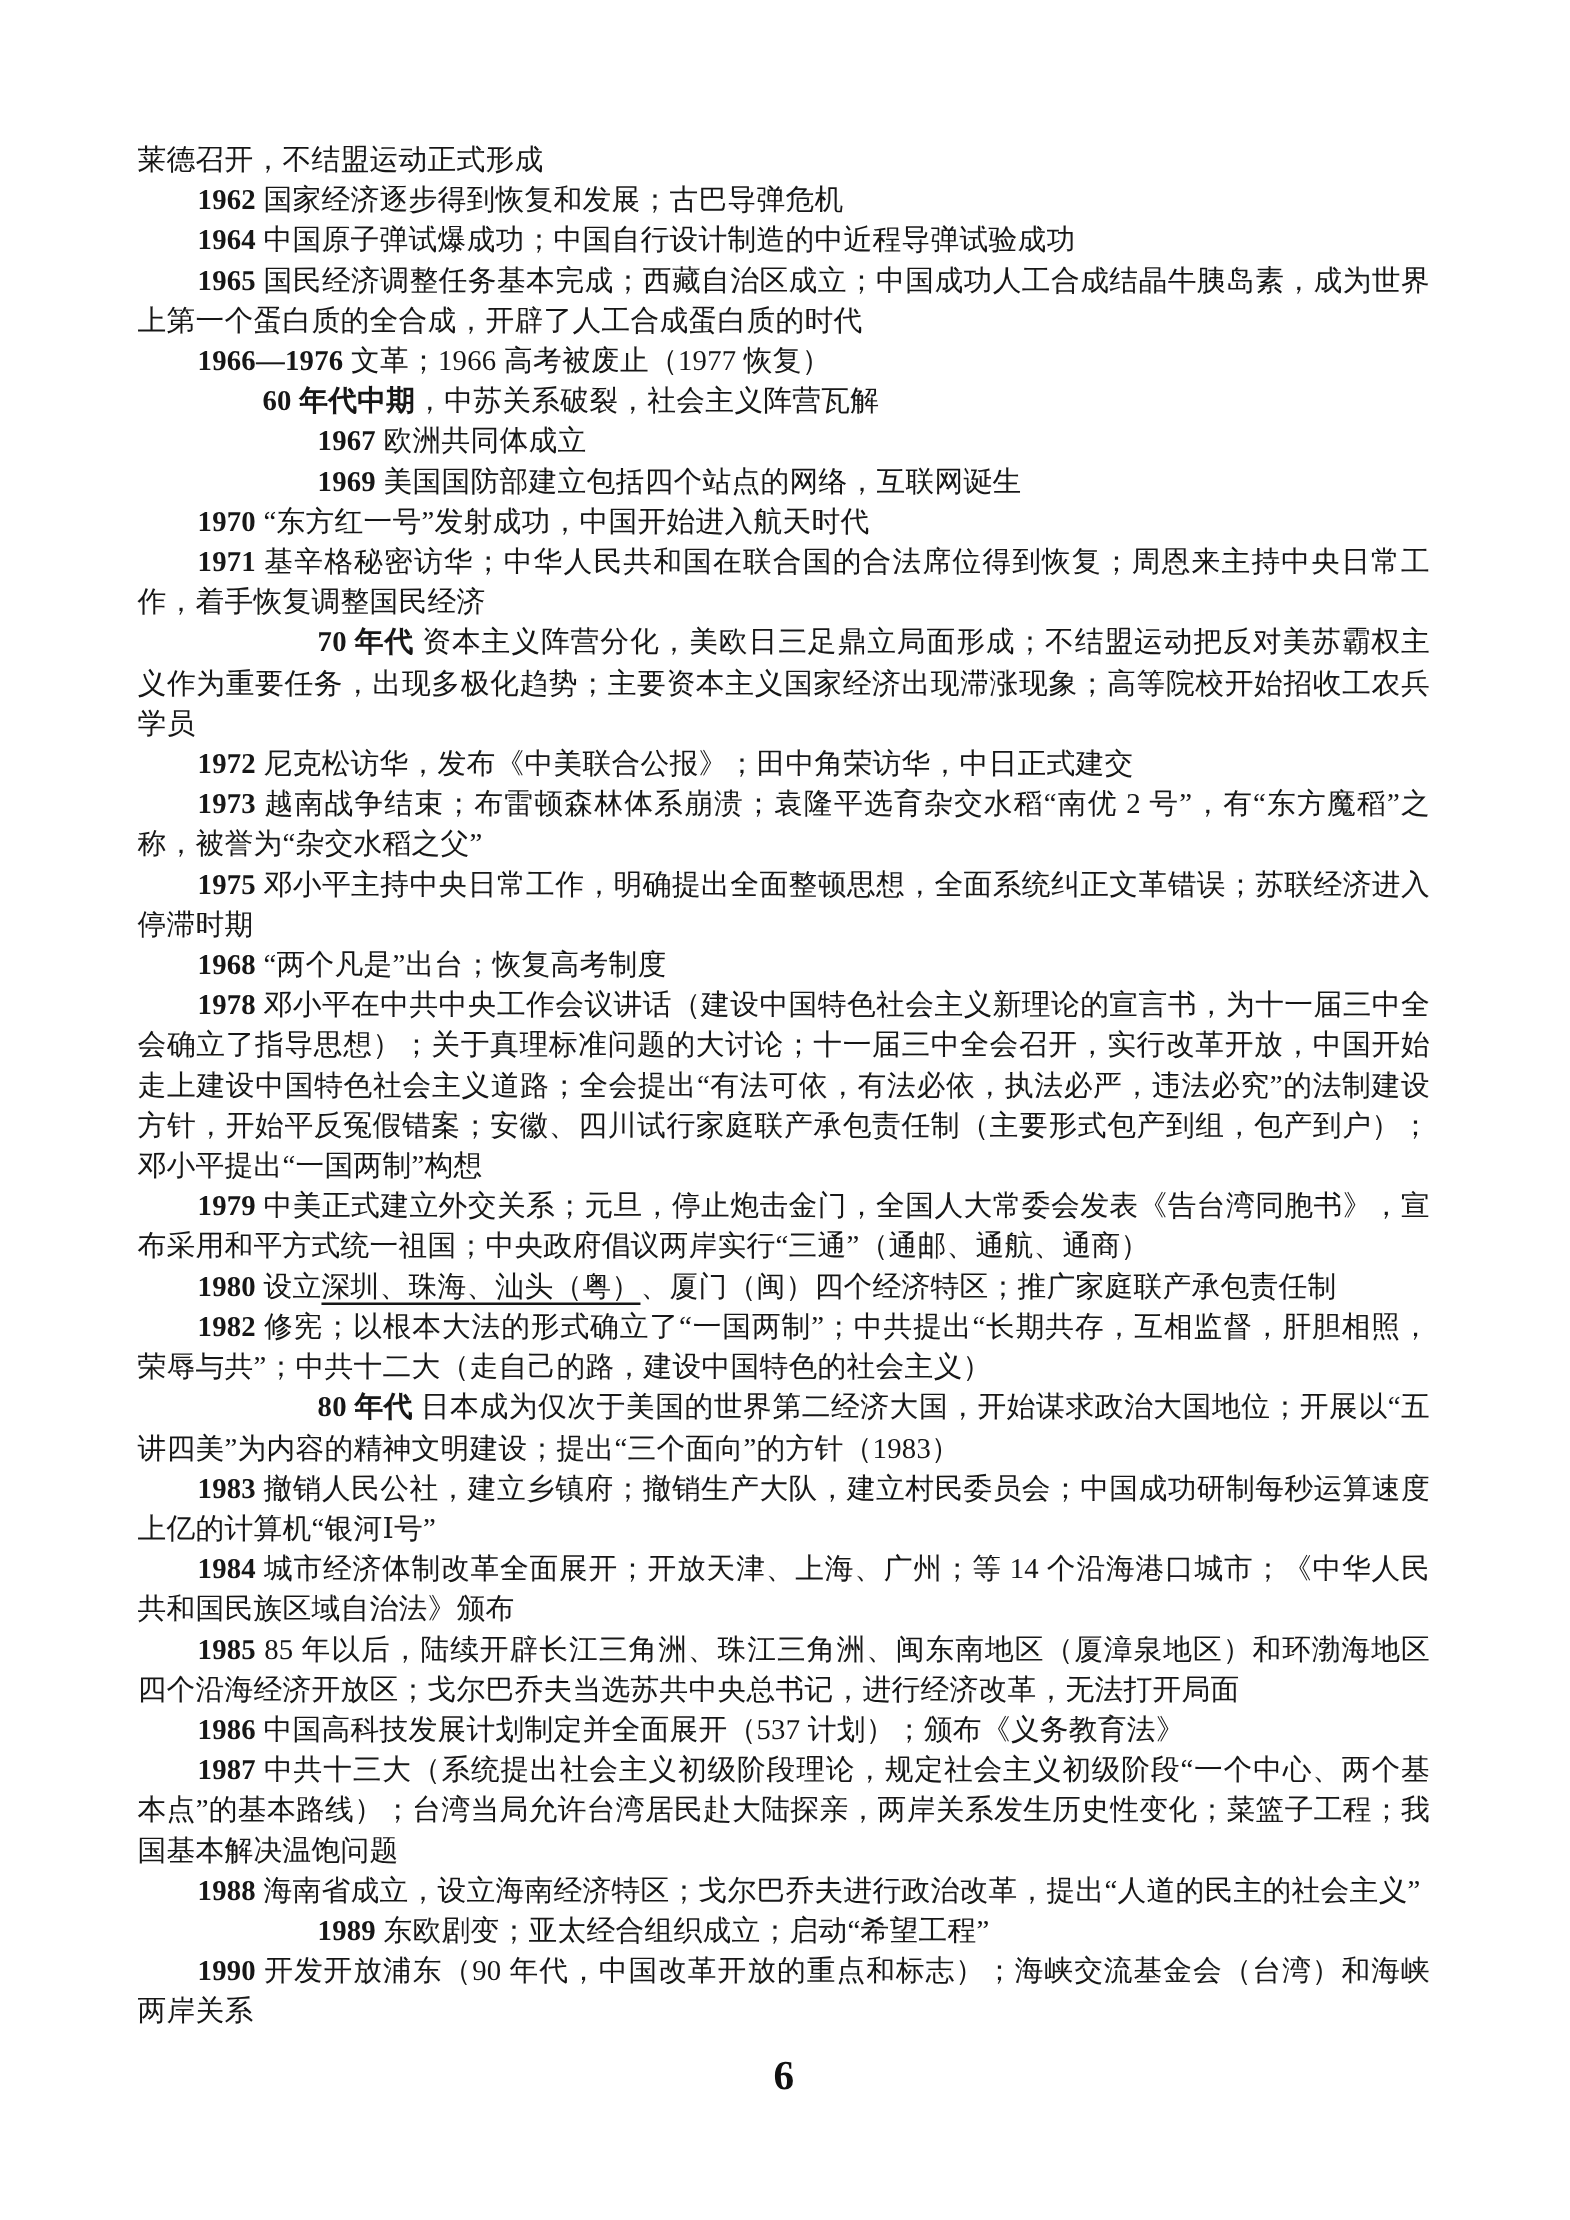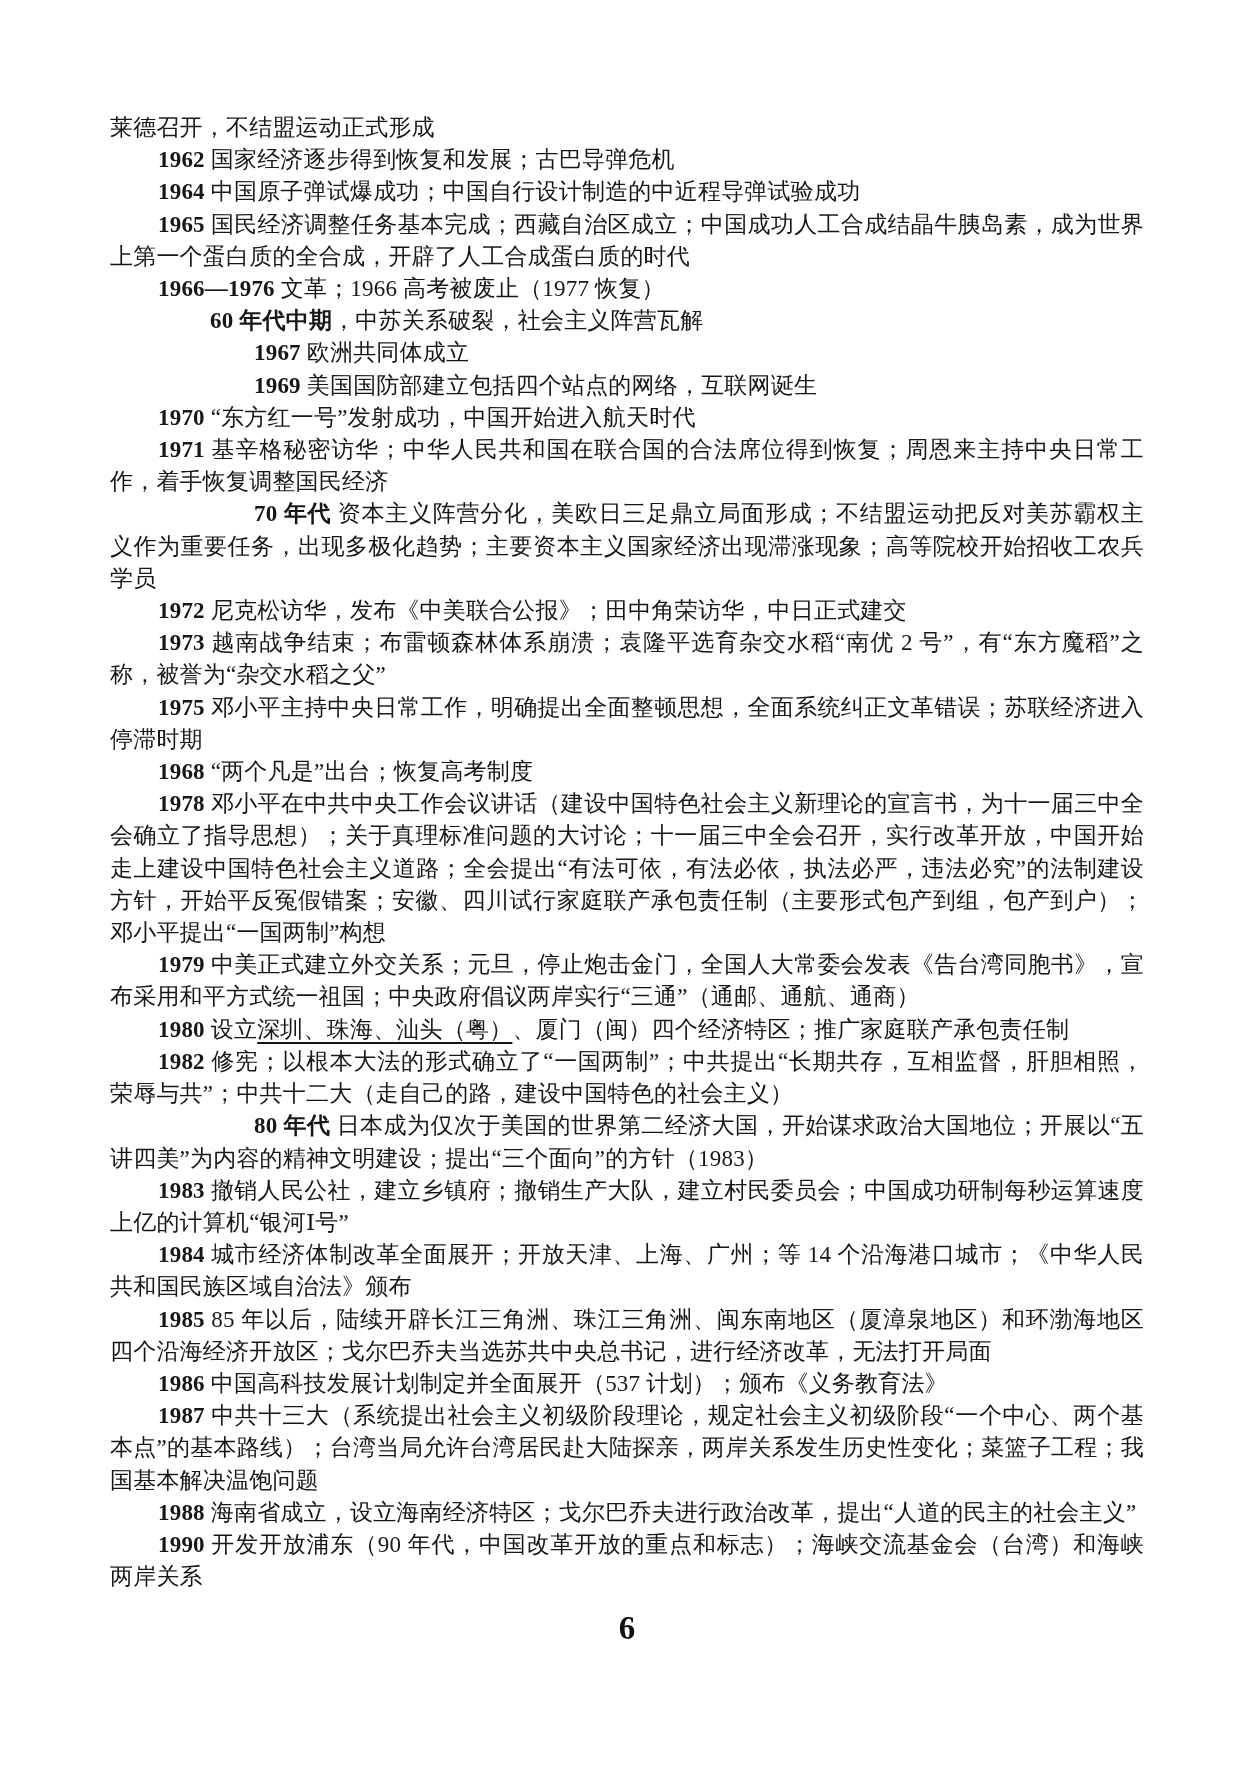--- a/index.html
+++ b/index.html
@@ -68,16 +68,17 @@
       <p class="entry indent-0"><span class="yr">1979</span><span> 中美正式建立外交关系；元旦，停止炮击金门，全国人大常委会发表《告台湾同胞书》，宣布采用和平方式统一祖国；中央政府倡议两岸实行“三通”（通邮、通航、通商）</span></p>
       <p class="entry indent-0"><span class="yr">1980</span><span> 设立</span><span class="useg">深圳、珠海、汕头（粤）</span><span>、厦门（闽）四个经济特区；推广家庭联产承包责任制</span></p>
       <p class="entry indent-0"><span class="yr">1982</span><span> 修宪；以根本大法的形式确立了“一国两制”；中共提出“长期共存，互相监督，肝胆相照，荣辱与共”；中共十二大（走自己的路，建设中国特色的社会主义）</span></p>
       <p class="entry indent-2"><span class="yr">80 年代</span><span> 日本成为仅次于美国的世界第二经济大国，开始谋求政治大国地位；开展以“五讲四美”为内容的精神文明建设；提出“三个面向”的方针（1983）</span></p>
       <p class="entry indent-0"><span class="yr">1983</span><span> 撤销人民公社，建立乡镇府；撤销生产大队，建立村民委员会；中国成功研制每秒运算速度上亿的计算机“银河Ⅰ号”</span></p>
       <p class="entry indent-0"><span class="yr">1984</span><span> 城市经济体制改革全面展开；开放天津、上海、广州；等 14 个沿海港口城市；《中华人民共和国民族区域自治法》颁布</span></p>
       <p class="entry indent-0"><span class="yr">1985</span><span> 85 年以后，陆续开辟长江三角洲、珠江三角洲、闽东南地区（厦漳泉地区）和环渤海地区四个沿海经济开放区；戈尔巴乔夫当选苏共中央总书记，进行经济改革，无法打开局面</span></p>
       <p class="entry indent-0"><span class="yr">1986</span><span> 中国高科技发展计划制定并全面展开（537 计划）；颁布《义务教育法》</span></p>
       <p class="entry indent-0"><span class="yr">1987</span><span> 中共十三大（系统提出社会主义初级阶段理论，规定社会主义初级阶段“一个中心、两个基本点”的基本路线）；台湾当局允许台湾居民赴大陆探亲，两岸关系发生历史性变化；菜篮子工程；我国基本解决温饱问题</span></p>
       <p class="entry indent-0"><span class="yr">1988</span><span> 海南省成立，设立海南经济特区；戈尔巴乔夫进行政治改革，提出“人道的民主的社会主义”</span></p>
+      <p class="entry indent-2"><span class="yr">1989</span><span> 东欧剧变；亚太经合组织成立；启动“希望工程”</span></p>
       <p class="entry indent-0"><span class="yr">1990</span><span> 开发开放浦东（90 年代，中国改革开放的重点和标志）；海峡交流基金会（台湾）和海峡两岸关系</span></p>
     </div>
   <div class="pagenum">6</div>
 </div>
 
 </body></html>

